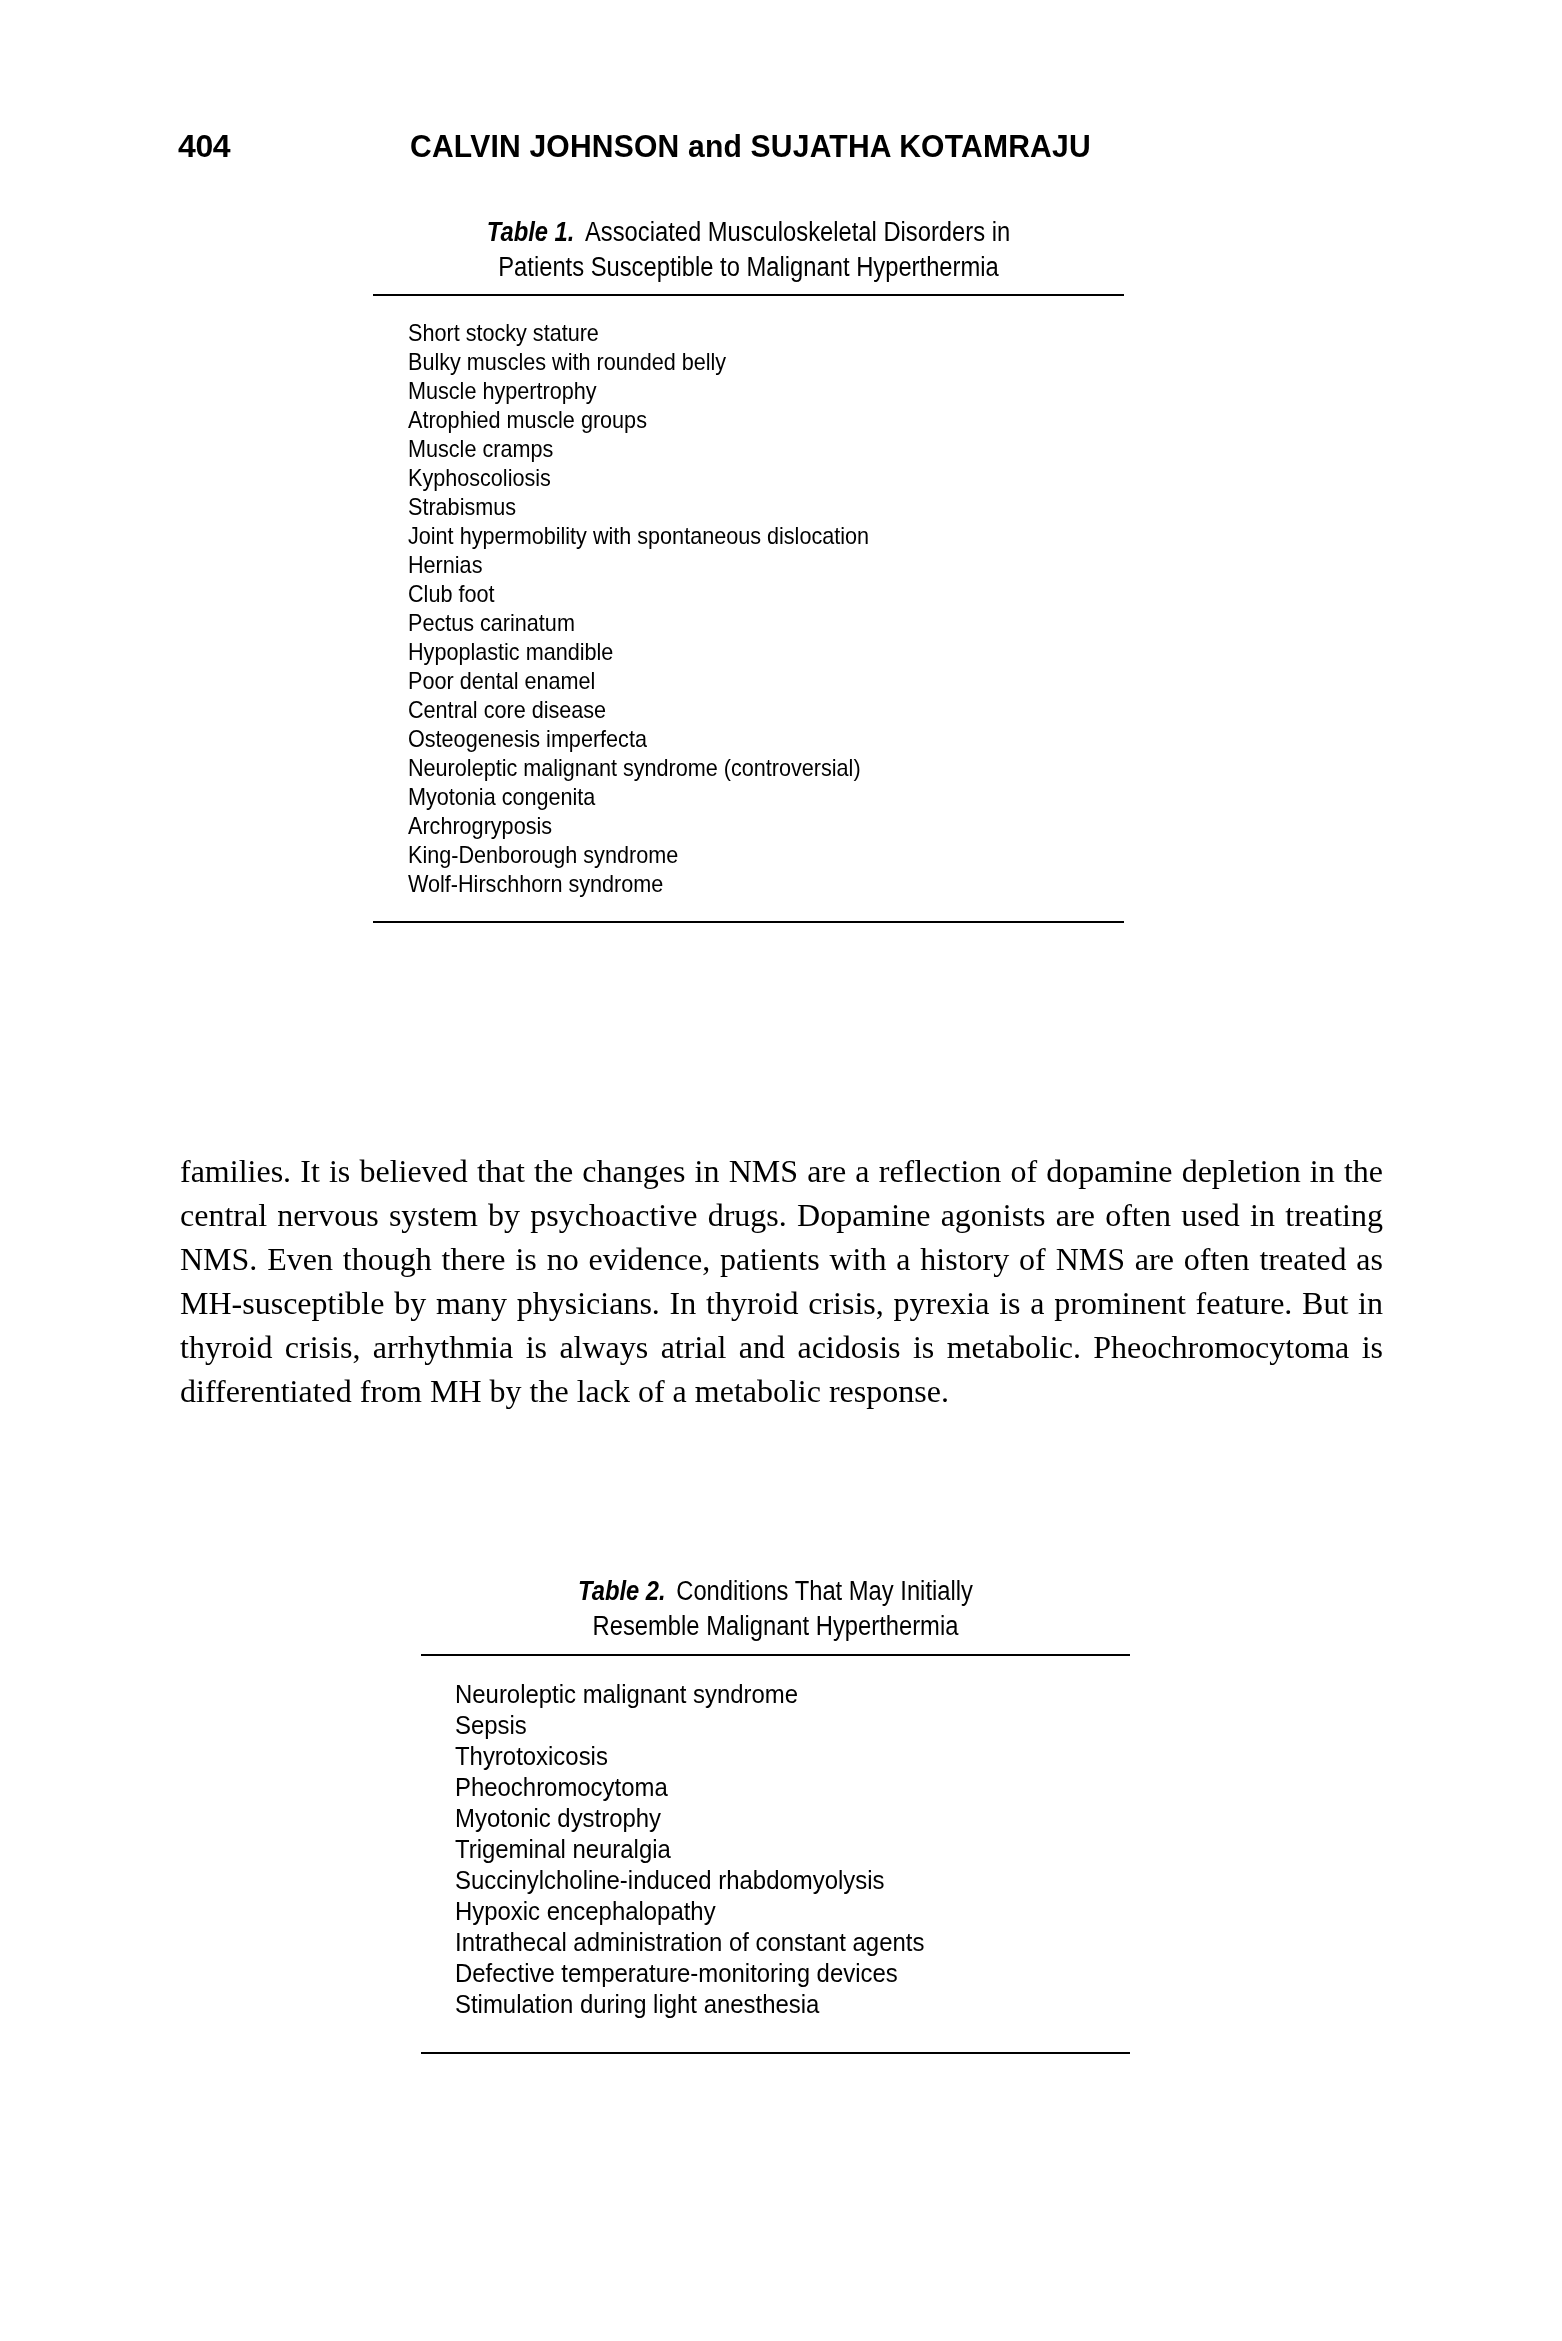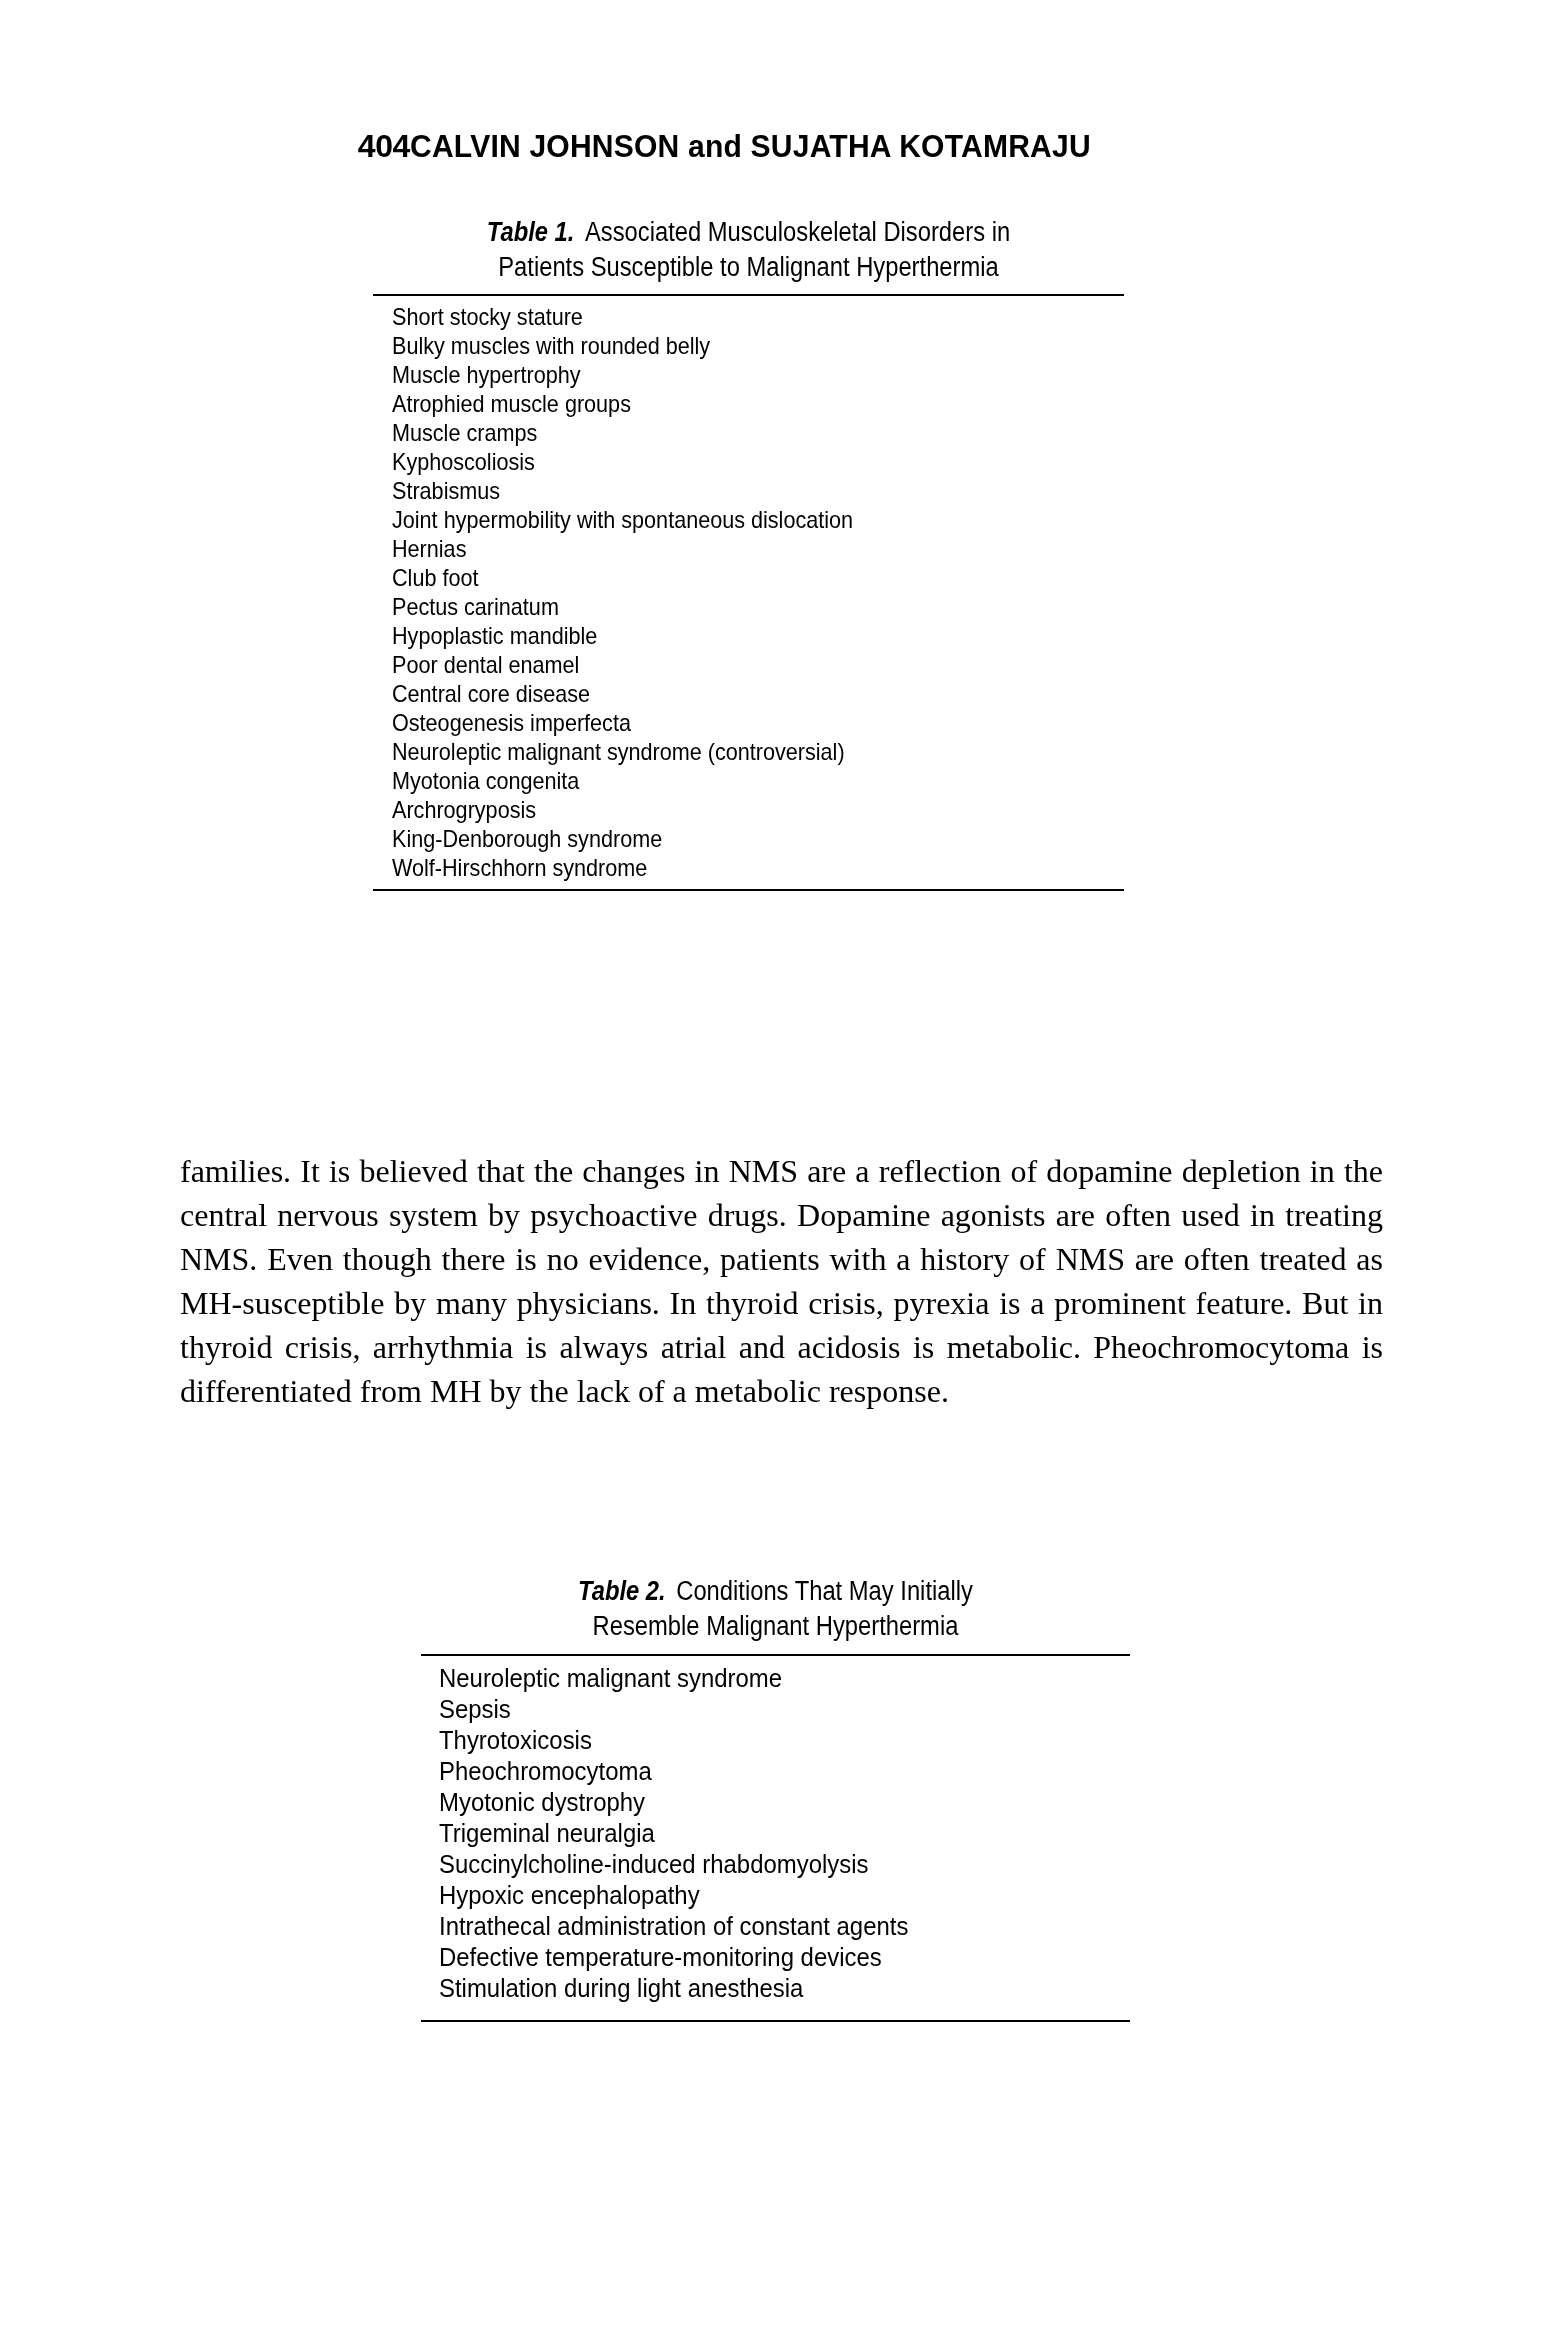--- a/index.html
+++ b/index.html
@@ -30,21 +30,20 @@
     display: flex;
     align-items: baseline;
   }
   .folio {
     font-family: "Liberation Sans", "DejaVu Sans", sans-serif;
     font-weight: bold;
     font-size: 32px;
     letter-spacing: -0.4px;
     width: 232px;
     flex: none;
-    text-align: right;
   }
   .head-title {
     font-family: "Liberation Sans", "DejaVu Sans", sans-serif;
     font-weight: bold;
     font-size: 31px;
     letter-spacing: 0.2px;
     transform: scaleX(0.97);
     transform-origin: left center;
     white-space: nowrap;
   }
@@ -74,21 +73,21 @@
     height: 0;
     border-top: 2.6px solid #000;
     margin: 0;
   }
   .rule-bottom {
     height: 0;
     border-top: 2.6px solid #000;
   }
   .table-rows {
     list-style: none;
-    margin: 0;
+    margin: 16px;
     padding: 0;
   }
   .table-rows li {
     font-family: "Liberation Sans Narrow", "Liberation Sans", "DejaVu Sans Condensed", "DejaVu Sans", sans-serif;
     transform-origin: left center;
     white-space: nowrap;
   }
 
   
   #table-1 {

